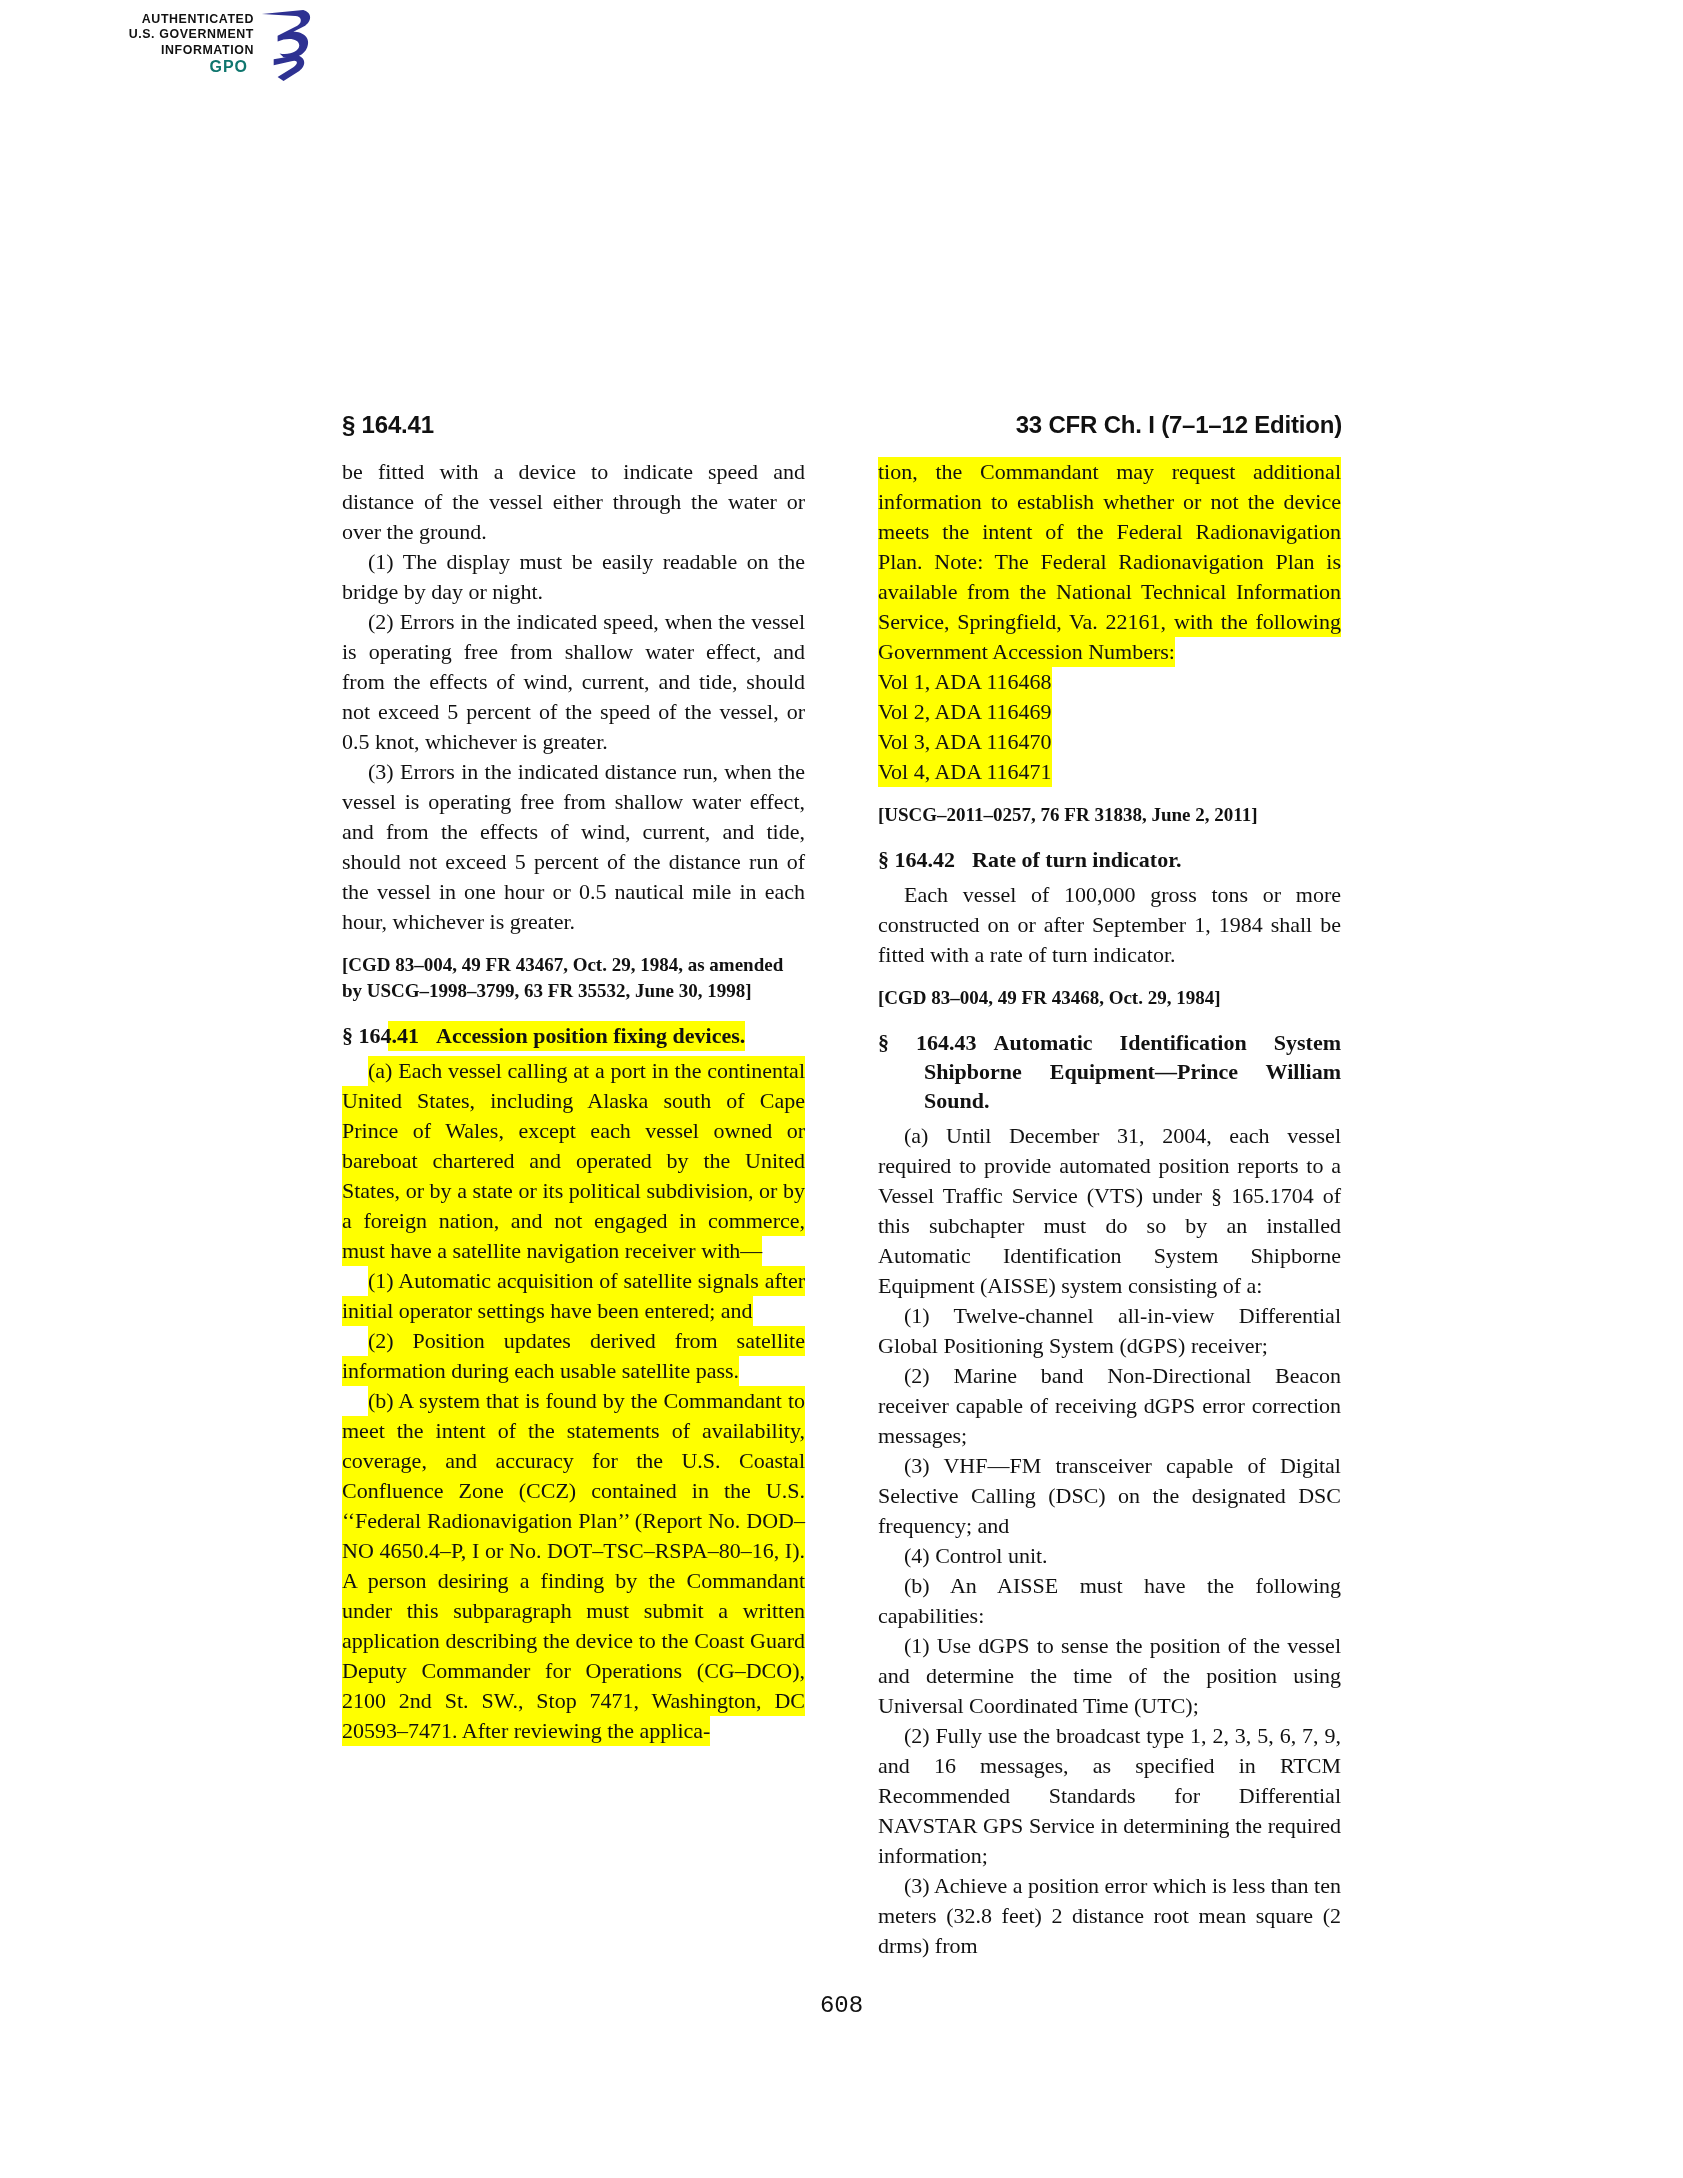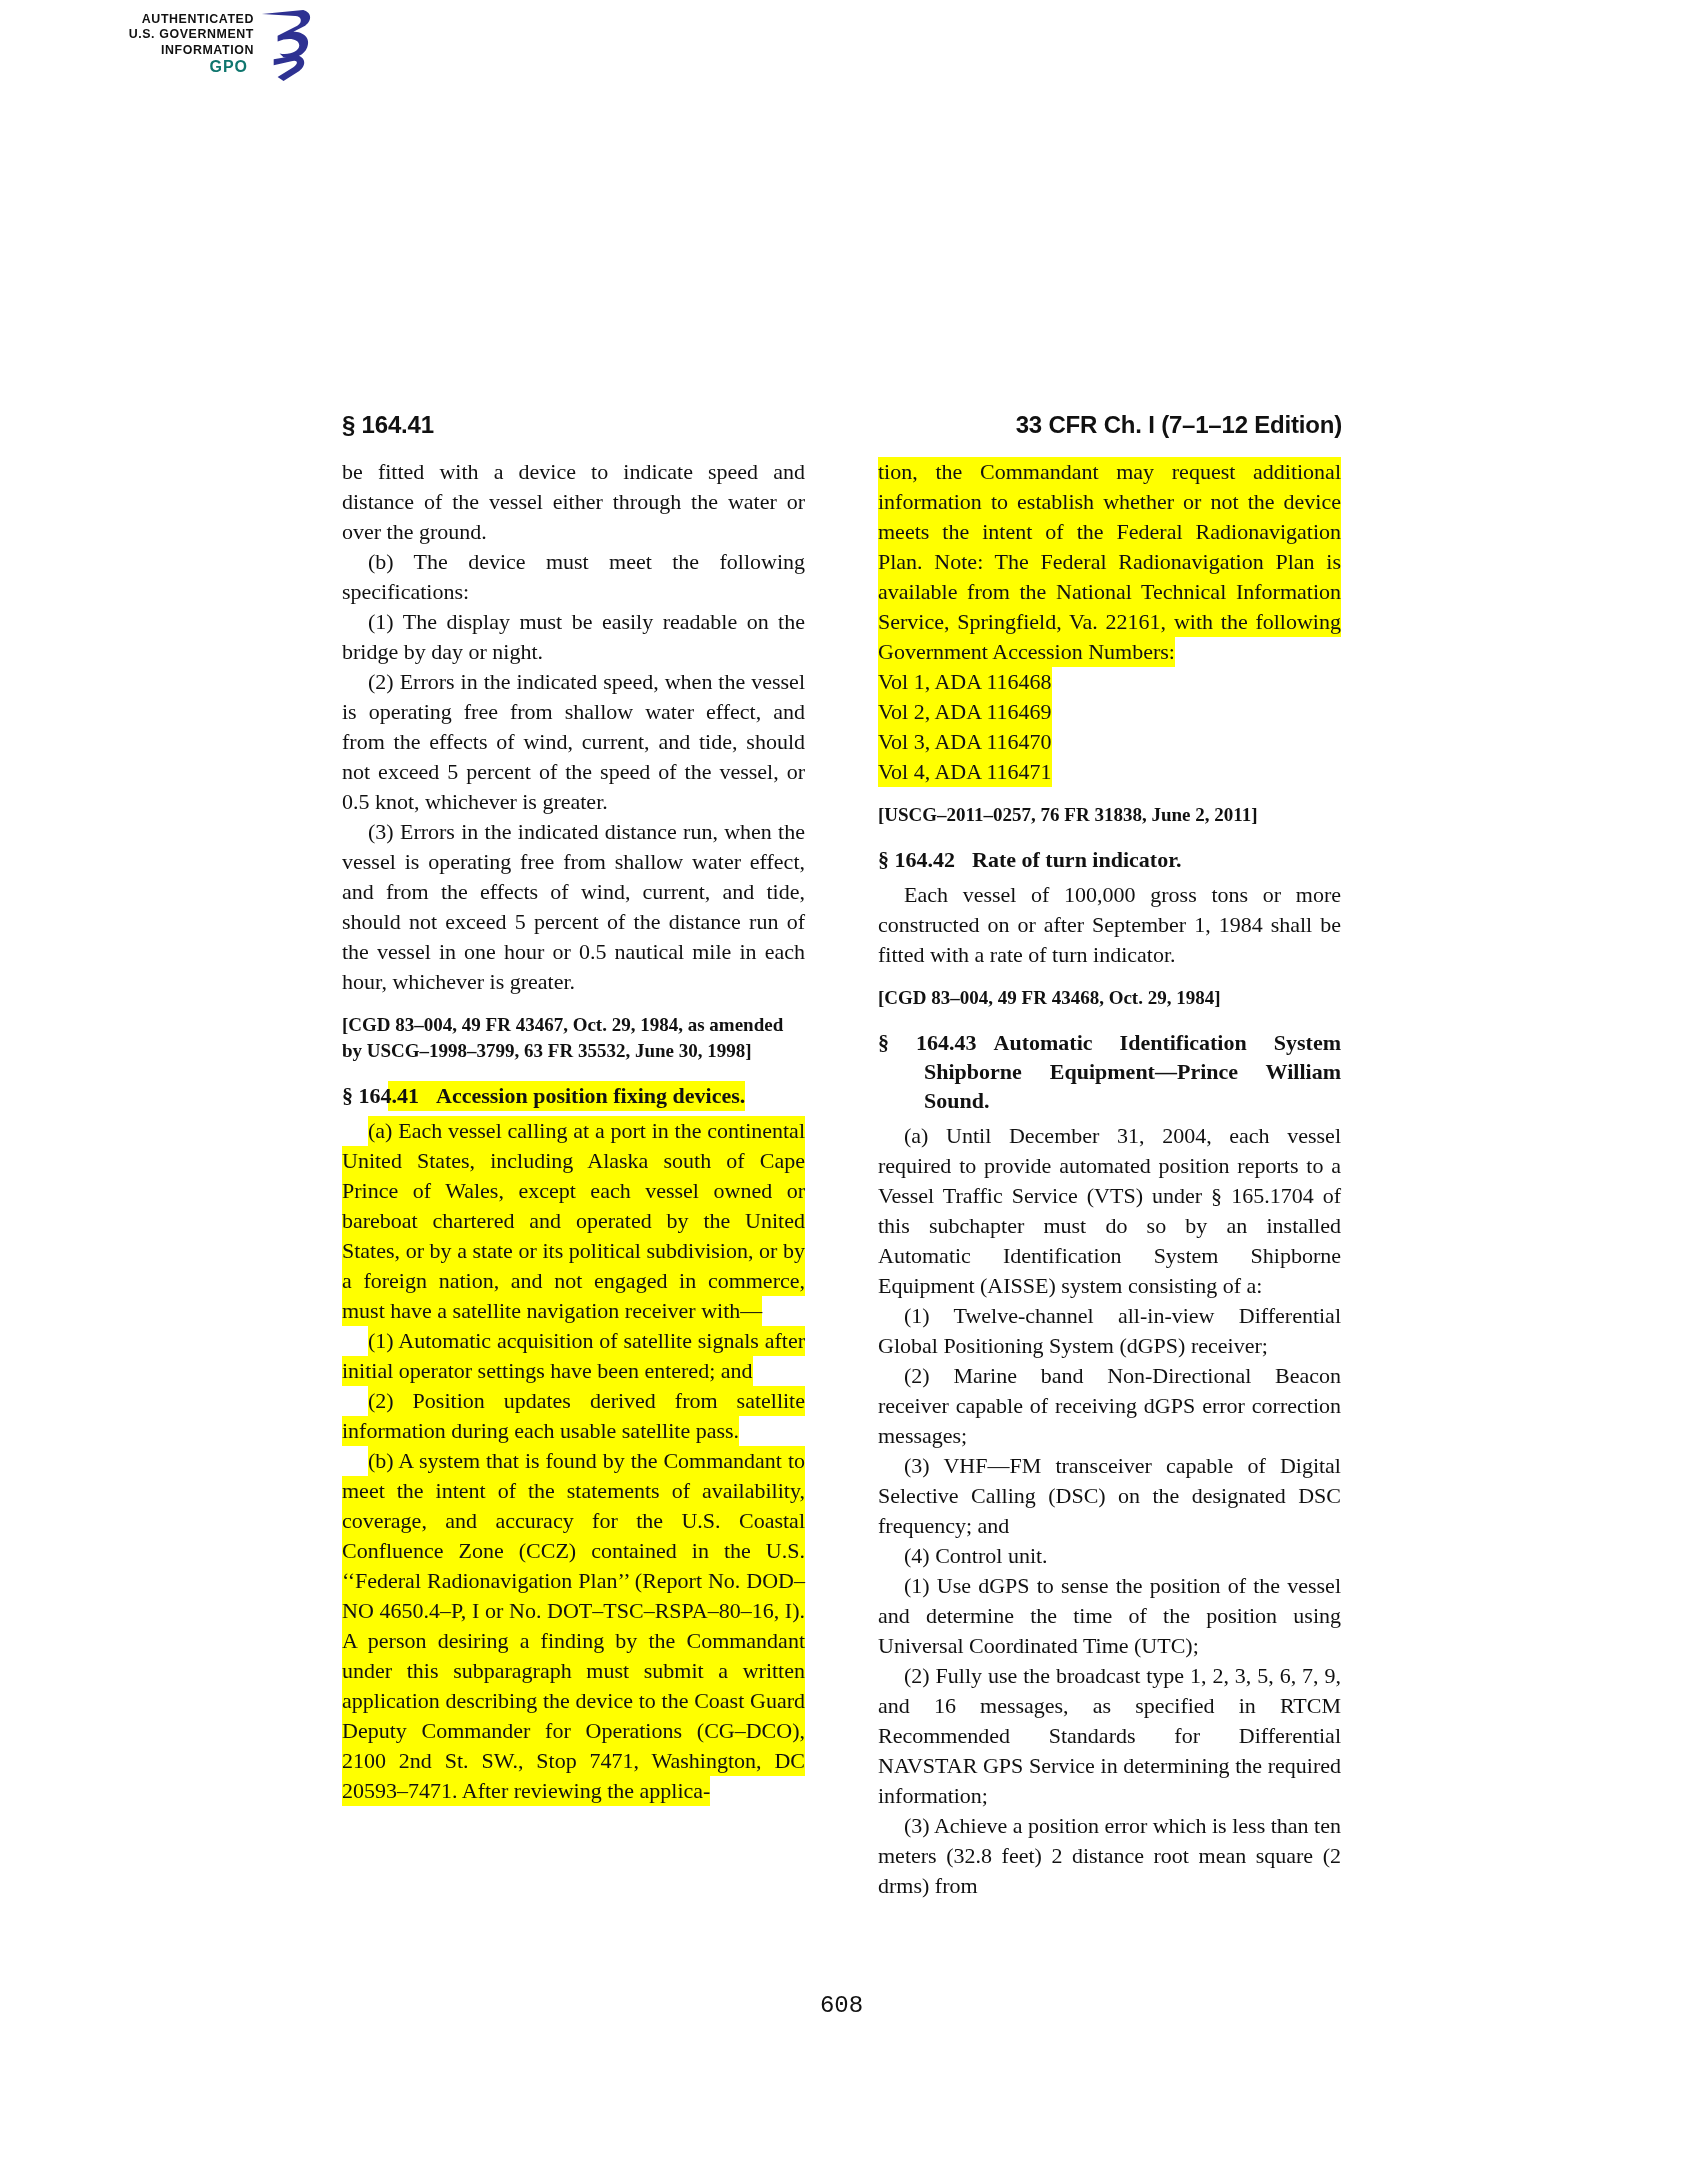--- a/index.html
+++ b/index.html
@@ -163,21 +163,20 @@
   <div id="running-head">
     <span class="rh-left">§ 164.41</span>
     <span class="rh-right">33 CFR Ch. I (7–1–12 Edition)</span>
   </div>
 
   <div id="columns">
 
     <div class="col">
 
       <p class="body flush">be fitted with a device to indicate speed and distance of the vessel either through the water or over the ground.</p>
-      <p class="body">(b) The device must meet the following specifications:</p>
       <p class="body">(1) The display must be easily readable on the bridge by day or night.</p>
       <p class="body">(2) Errors in the indicated speed, when the vessel is operating free from shallow water effect, and from the effects of wind, current, and tide, should not exceed 5 percent of the speed of the vessel, or 0.5 knot, whichever is greater.</p>
       <p class="body">(3) Errors in the indicated distance run, when the vessel is operating free from shallow water effect, and from the effects of wind, current, and tide, should not exceed 5 percent of the distance run of the vessel in one hour or 0.5 nautical mile in each hour, whichever is greater.</p>
 
       <p class="cite">[CGD 83–004, 49 FR 43467, Oct. 29, 1984, as amended by USCG–1998–3799, 63 FR 35532, June 30, 1998]</p>
 
       <h2 class="sec-head">
         <span class="hl"><span class="sec-no">§ 164.41</span><span>Accession position fixing devices.</span></span>
       </h2>
 
@@ -209,20 +208,21 @@
 
       <h2 class="sec-head">
         <span class="sec-no">§ 164.43</span><span>Automatic Identification System Shipborne Equipment—Prince William Sound.</span>
       </h2>
 
       <p class="body">(a) Until December 31, 2004, each vessel required to provide automated position reports to a Vessel Traffic Service (VTS) under § 165.1704 of this subchapter must do so by an installed Automatic Identification System Shipborne Equipment (AISSE) system consisting of a:</p>
       <p class="body">(1) Twelve-channel all-in-view Differential Global Positioning System (dGPS) receiver;</p>
       <p class="body">(2) Marine band Non-Directional Beacon receiver capable of receiving dGPS error correction messages;</p>
       <p class="body">(3) VHF—FM transceiver capable of Digital Selective Calling (DSC) on the designated DSC frequency; and</p>
       <p class="body">(4) Control unit.</p>
+      <p class="body">(b) An AISSE must have the following capabilities:</p>
       <p class="body">(1) Use dGPS to sense the position of the vessel and determine the time of the position using Universal Coordinated Time (UTC);</p>
       <p class="body">(2) Fully use the broadcast type 1, 2, 3, 5, 6, 7, 9, and 16 messages, as specified in RTCM Recommended Standards for Differential NAVSTAR GPS Service in determining the required information;</p>
       <p class="body">(3) Achieve a position error which is less than ten meters (32.8 feet) 2 distance root mean square (2 drms) from</p>
 
     </div>
   </div>
 
   <div id="folio">608</div>
 
 </div>

